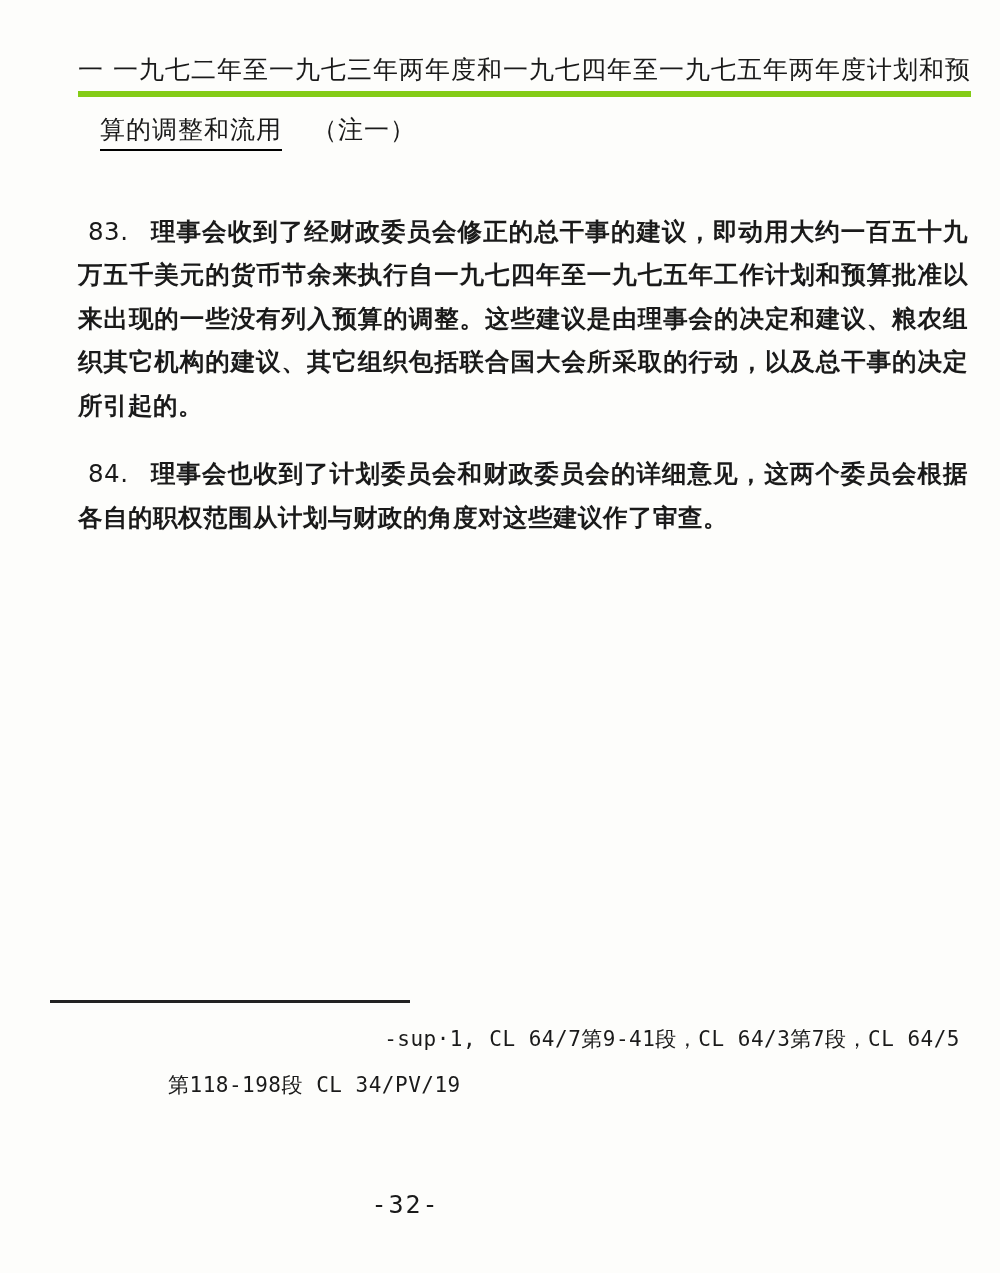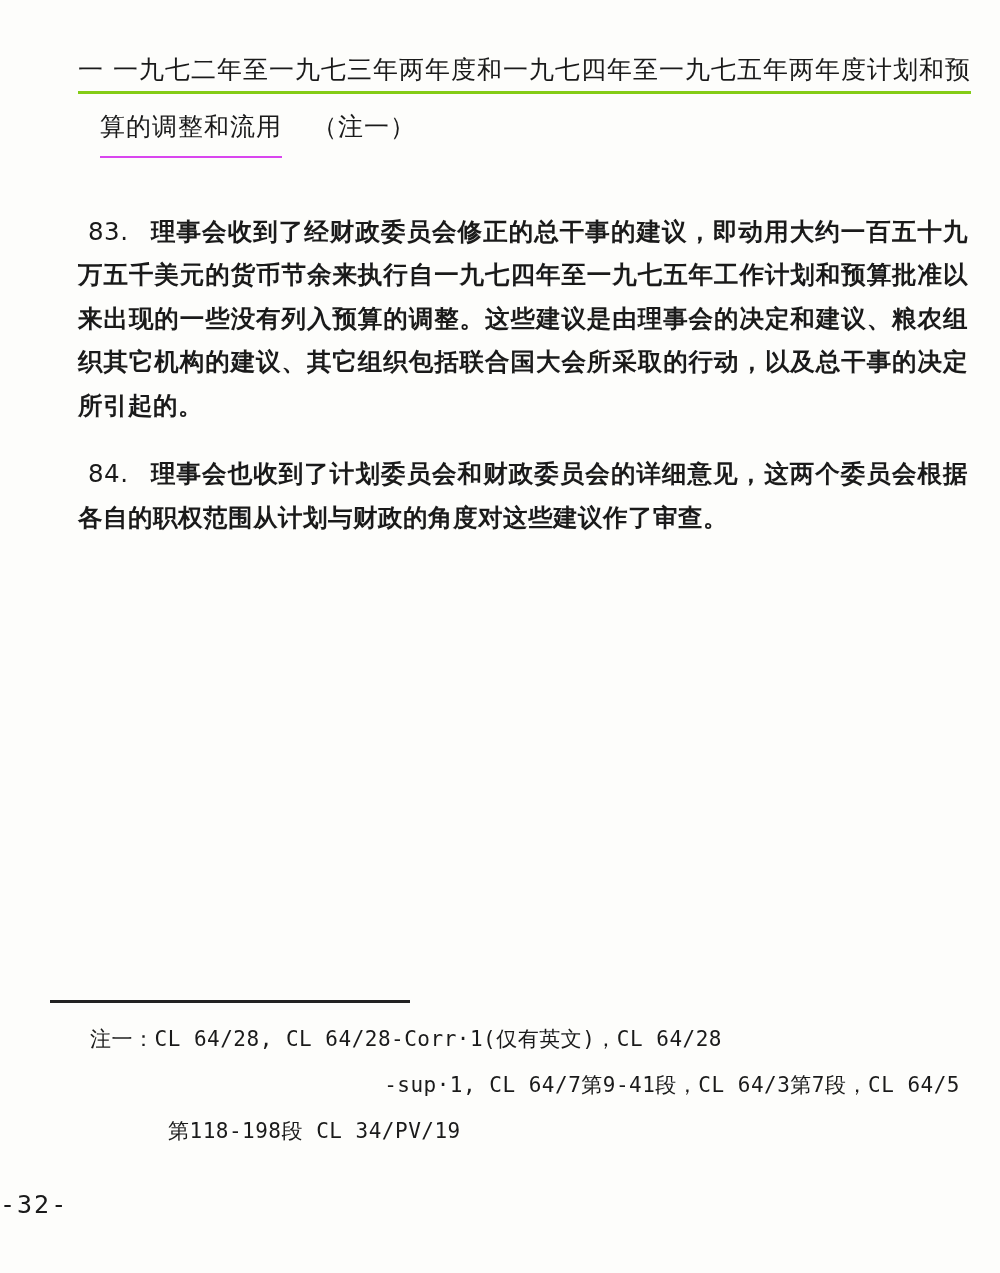--- a/index.html
+++ b/index.html
@@ -28,34 +28,34 @@
     position: absolute;
     left: 78px;
     top: 52px;
     width: 880px;
   }
   .heading-line1 {
     font-size: 25px;
     letter-spacing: 1px;
     line-height: 1.45;
     white-space: nowrap;
-    border-bottom: 3px solid #84cc16;
+    border-bottom: 6px solid #84cc16;
     display: inline-block;
     padding-bottom: 3px;
   }
   .heading-line2 {
     margin-top: 16px;
     margin-left: 22px;
     font-size: 25px;
     letter-spacing: 1px;
     display: inline-block;
   }
   .heading-line2 .underlined {
-    border-bottom: 2px solid #d946ef;
-    padding-bottom: 13px;
+    border-bottom: 2px solid #000000;
+    padding-bottom: 3px;
     display: inline-block;
   }
   .heading-note {
     display: inline-block;
     margin-left: 30px;
     font-size: 25px;
   }
 
   
   .body {
@@ -105,20 +105,21 @@
   }
   .footnote .fn-line.indent1 { margin-left: 0px; }
   .footnote .fn-line.indent2 { margin-left: 36px; text-align: right; }
   .footnote .fn-line.indent3 { margin-left: 78px; }
 
   .page-number {
     position: absolute;
     left: 0;
     top: 1190px;
     width: 811px;
+    text-align: center;
     font-family: "DejaVu Sans Mono", monospace;
     font-size: 25px;
     letter-spacing: 2px;
   }
 </style>
 </head>
 <body>
 
 <div class="page">
 
@@ -134,20 +135,19 @@
       <span class="num">83.</span><span class="para-text">理事会收到了经财政委员会修正的总干事的建议，即动用大约一百五十九万五千美元的货币节余来执行自一九七四年至一九七五年工作计划和预算批准以来出现的一些没有列入预算的调整。这些建议是由理事会的决定和建议、粮农组织其它机构的建议、其它组织包括联合国大会所采取的行动，以及总干事的决定所引起的。</span>
     </p>
     <p class="para">
       <span class="num">84.</span><span class="para-text">理事会也收到了计划委员会和财政委员会的详细意见，这两个委员会根据各自的职权范围从计划与财政的角度对这些建议作了审查。</span>
     </p>
   </div>
 
   <div class="footnote-rule"></div>
 
   <div class="footnote">
-    <div class="fn-line indent1">注一：CL 64/28, CL 64/28-Corr·1(仅有英文)，CL 64/28</div>
     <div class="fn-line indent2">-sup·1, CL 64/7第9-41段，CL 64/3第7段，CL 64/5</div>
     <div class="fn-line indent3">第118-198段 CL 34/PV/19</div>
   </div>
 
   <div class="page-number">-32-</div>
 
 </div>
 
 </body></html>

